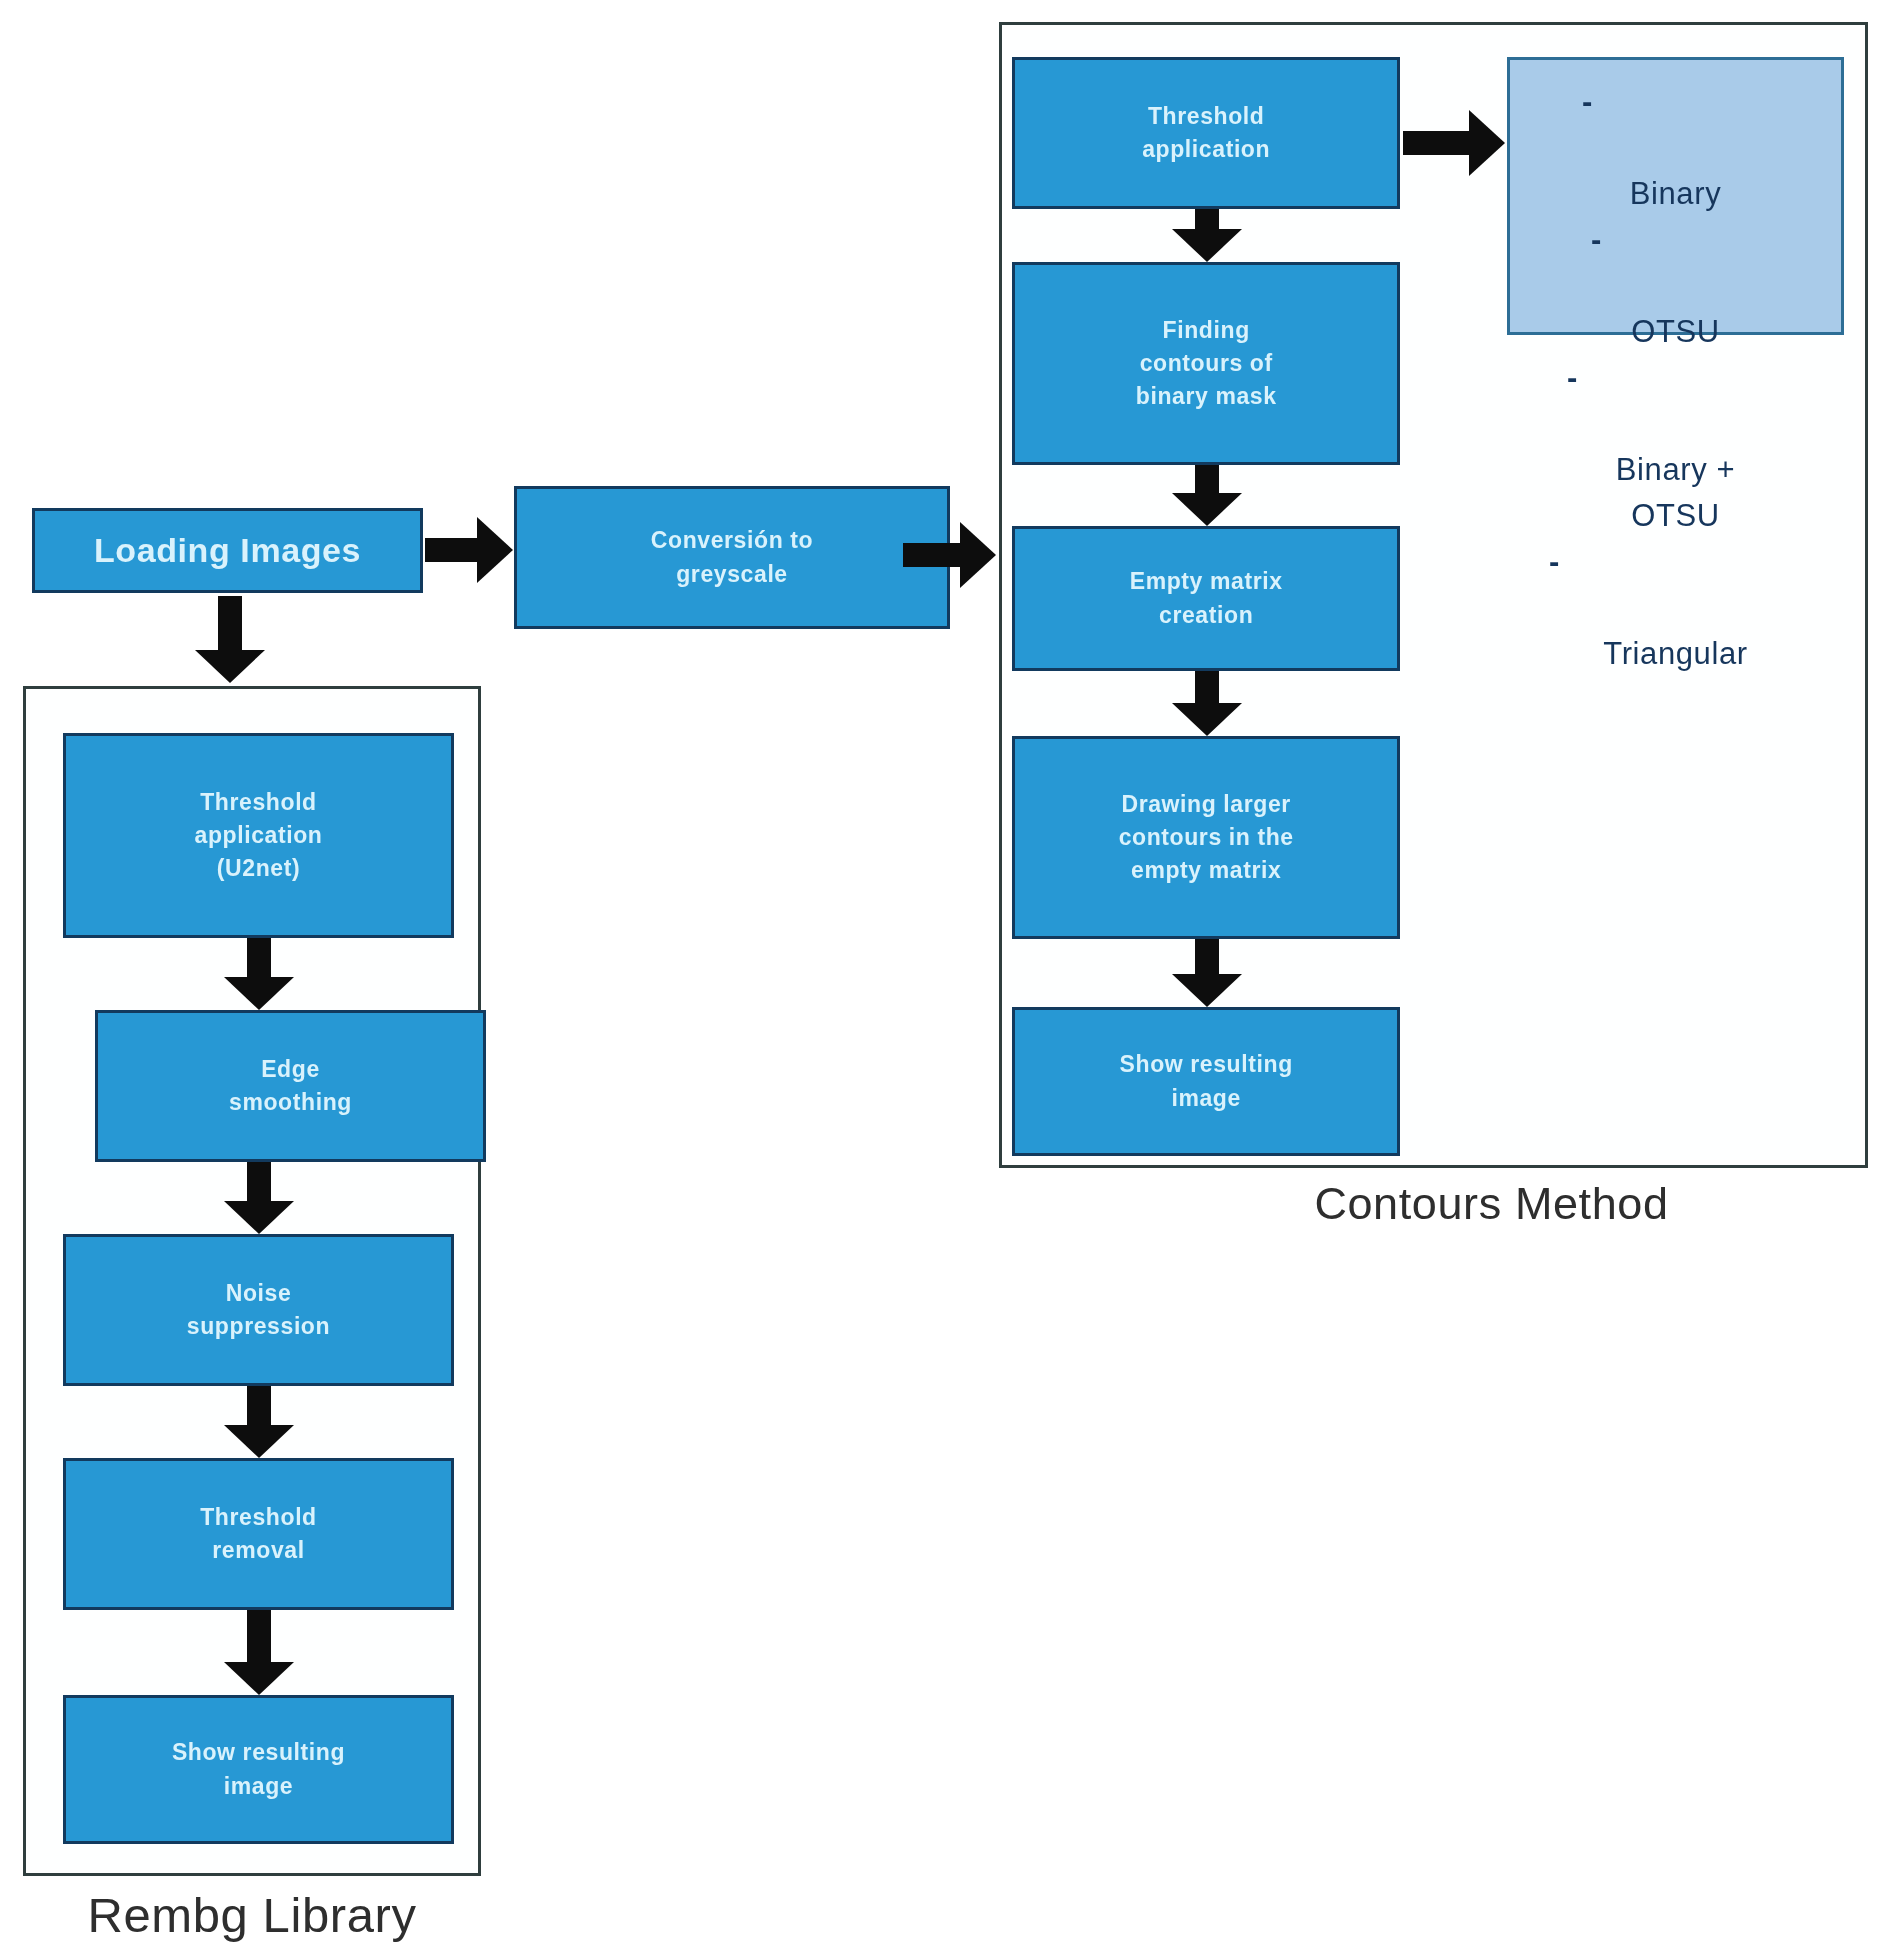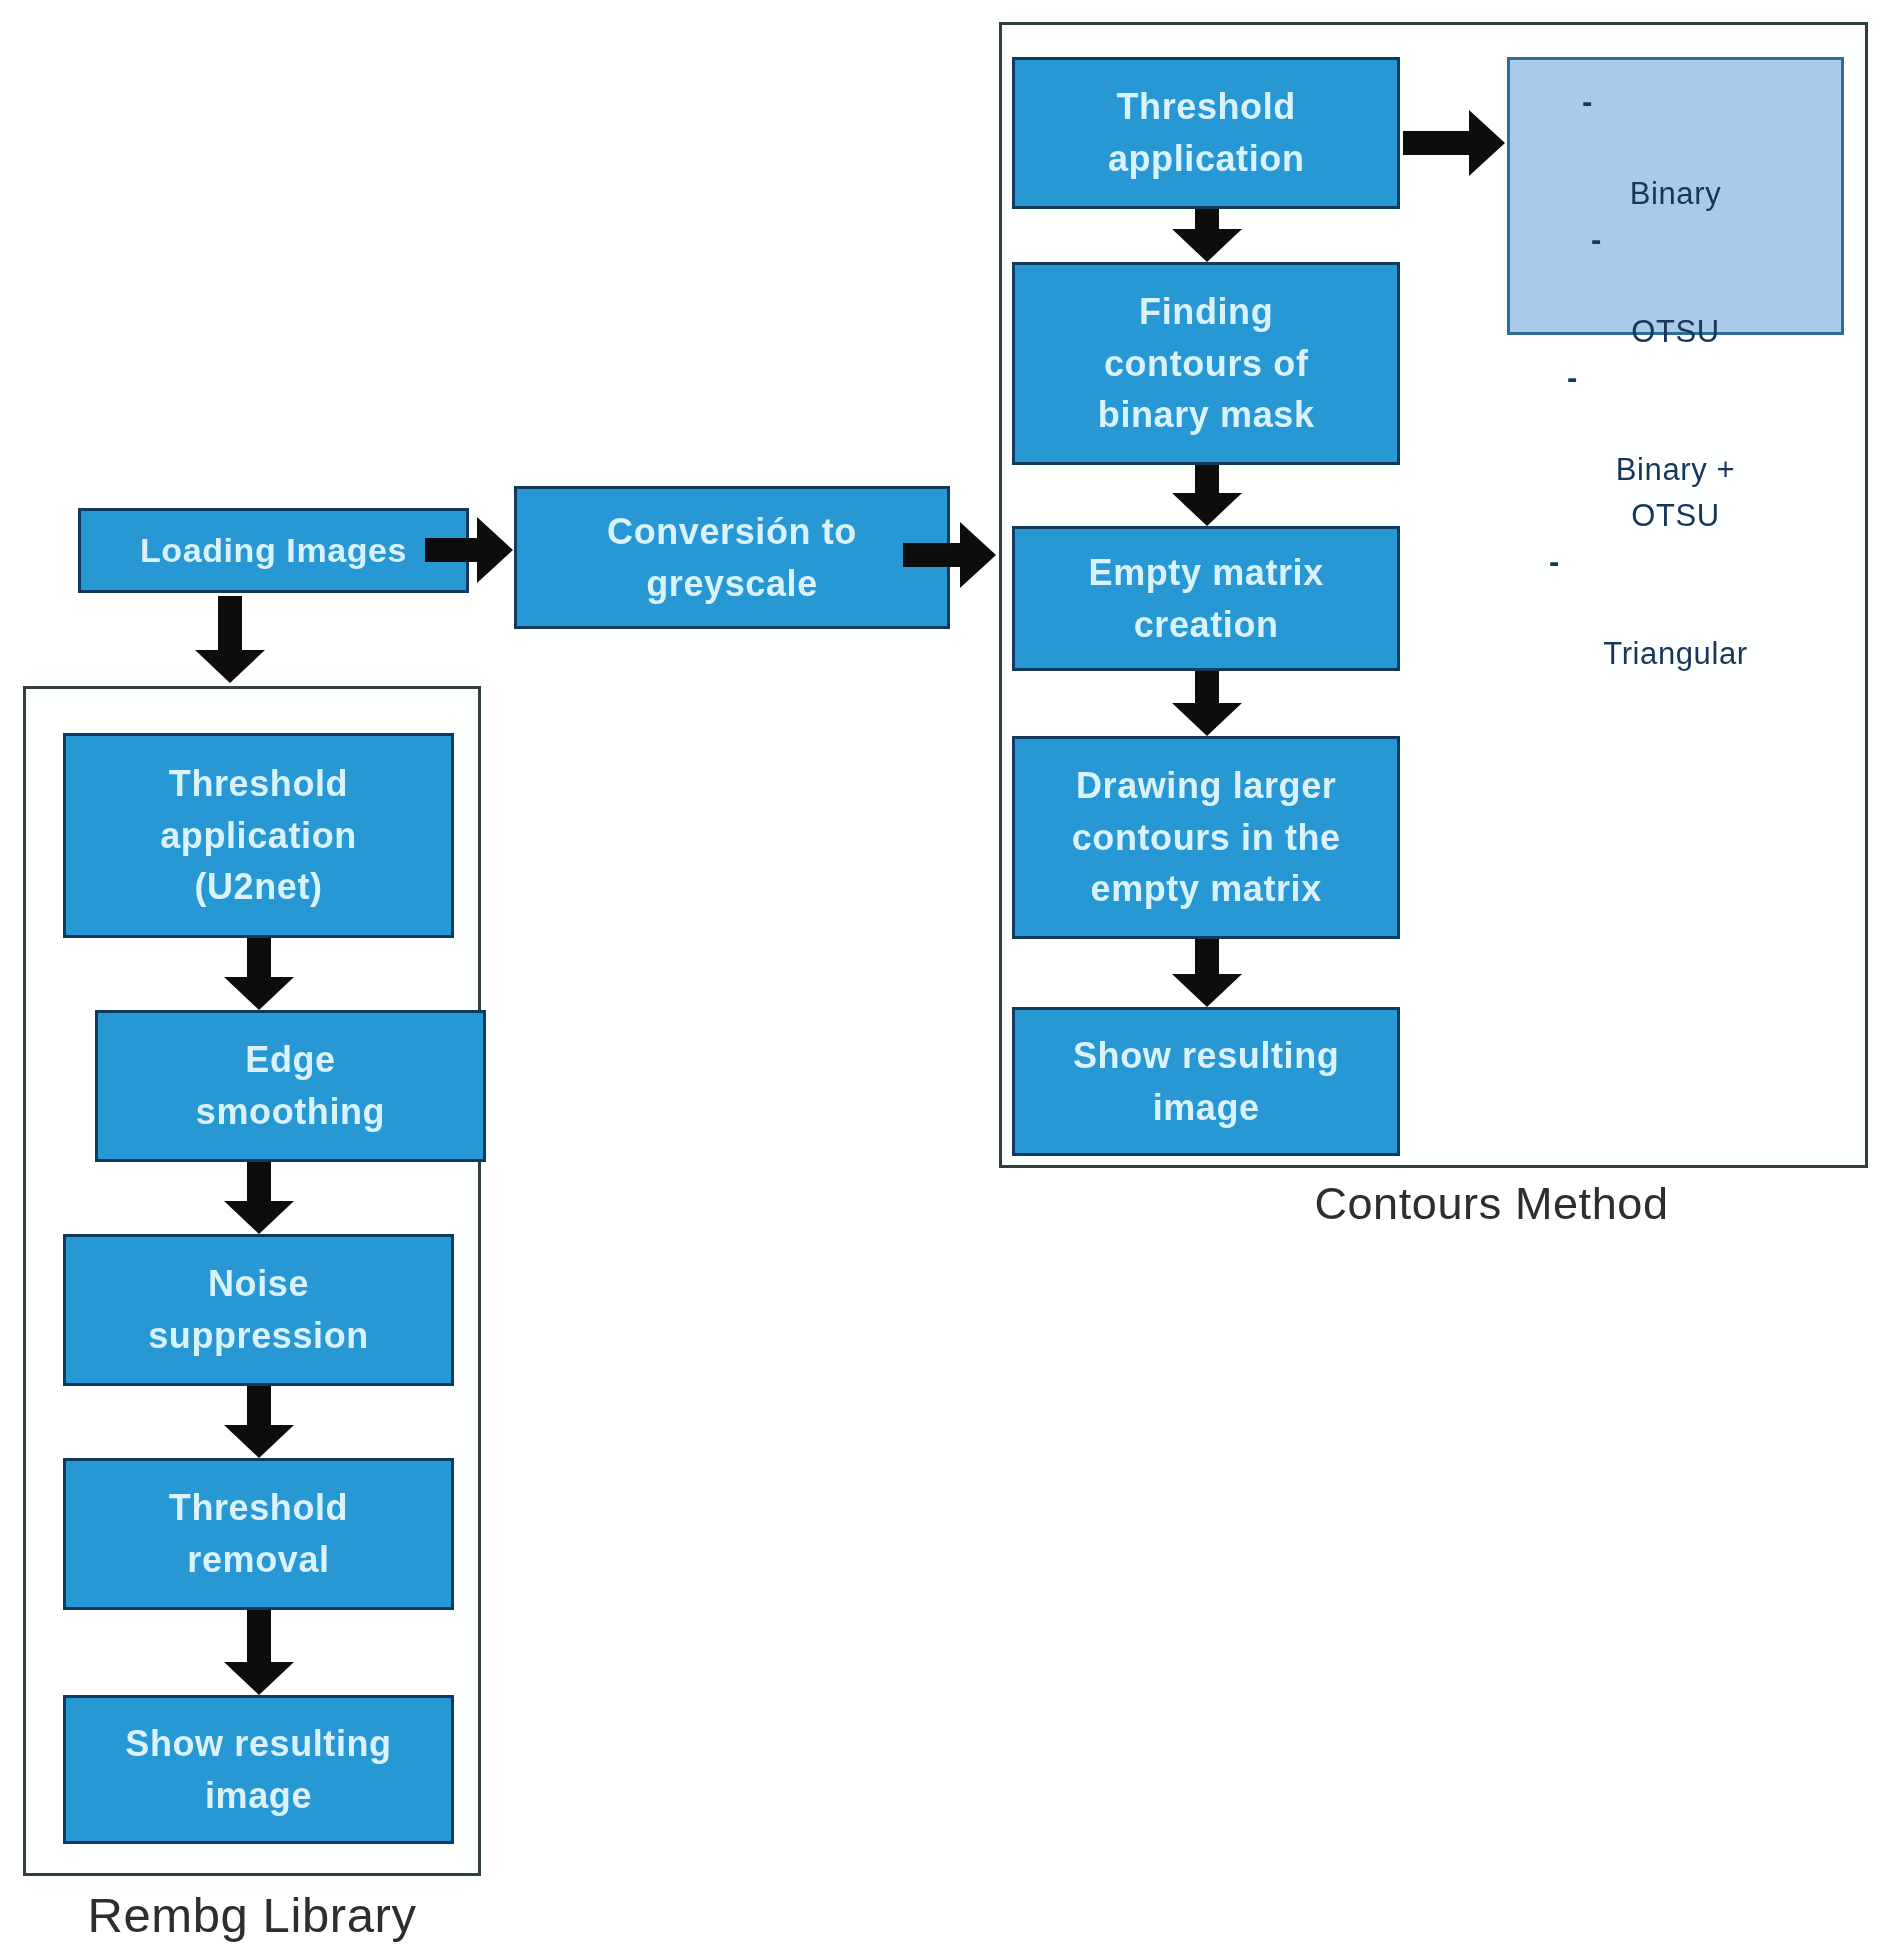--- a/index.html
+++ b/index.html
@@ -4,21 +4,21 @@
 <style>
   html,body{margin:0;padding:0;background:#ffffff;}
   #stage{
     position:relative;width:1893px;height:1955px;background:#ffffff;
     font-family:"Liberation Sans", sans-serif;overflow:hidden;
   }
   
   .node{
     position:absolute;box-sizing:border-box;
     background:#2798d4;border:3px solid #123a5e;
-    color:#d9f2fc;font-weight:bold;font-size:36px;line-height:1.44;
+    color:#d9f2fc;font-weight:bold;font-size:23px;line-height:1.44;
     text-align:center;display:flex;align-items:center;justify-content:center;
     white-space:pre-line;letter-spacing:0.6px;
   }
   
   .frame{
     position:absolute;box-sizing:border-box;
     background:#feffff;border:3.6px solid #2f3e3e;
   }
   
   .caption{
@@ -43,21 +43,21 @@
     position:absolute;left:0;right:33px;top:50%;
     transform:translateY(-50%);height:24px;background:#0d0d0d;
   }
   .h-arrow .head{
     position:absolute;right:0;top:50%;transform:translateY(-50%);
     width:0;height:0;
     border-top:33px solid transparent;border-bottom:33px solid transparent;
     border-left:36px solid #0d0d0d;
   }
   
-  #loading-box{left:32px;top:508px;width:391px;height:85px;font-size:34px;margin-left:46px;}
+  #loading-box{left:32px;top:508px;width:391px;height:85px;font-size:34px;}
   #conversion-box{left:514px;top:486px;width:436px;height:143px;}
   #arrow-loading-conversion{left:425px;top:516px;width:88px;}
   #arrow-conversion-contours{left:903px;top:521px;width:93px;}
   #arrow-loading-rembg{left:195px;top:596px;height:87px;}
   
   #rembg-frame{left:23px;top:686px;width:458px;height:1190px;}
   #rembg-frame .node{left:37px;width:391px;}
   #rembg-step-1{top:44px;height:205px;}
   #rembg-step-2{top:321px;height:152px;margin-left:32px;}
   #rembg-step-3{top:545px;height:152px;}

